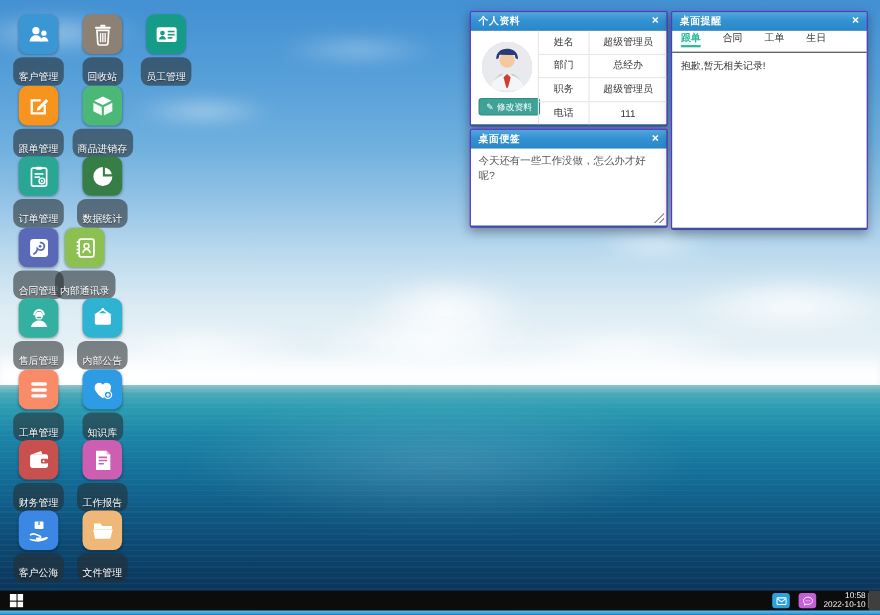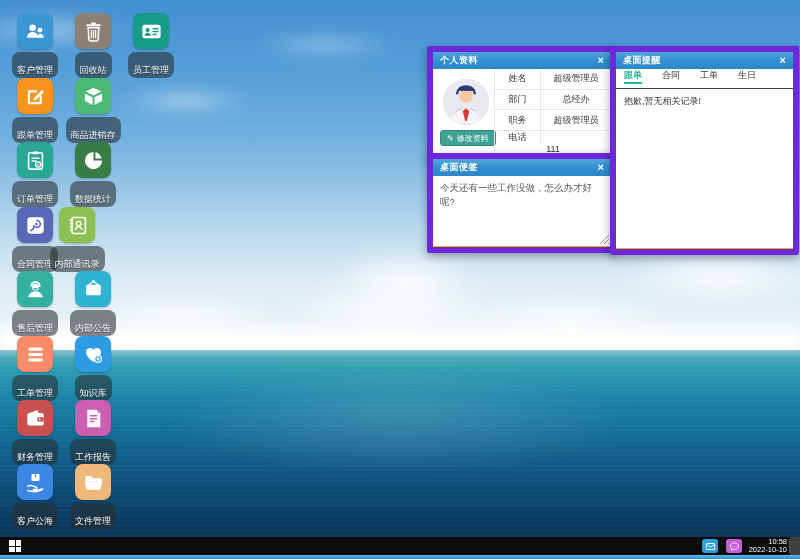--- a/index.html
+++ b/index.html
@@ -24,38 +24,38 @@
   #desktop-icons{position:absolute;inset:0;}
   .icell{position:absolute;width:58px;text-align:center;cursor:pointer;}
   .itile{width:36px;height:36px;margin:0 auto;border-radius:8px;display:flex;align-items:center;justify-content:center;
     box-shadow:0 1px 2px rgba(0,0,0,.25);}
   .itile svg{width:23px;height:23px;display:block;}
   .ilabel{display:inline-block;margin-top:3px;max-width:62px;background:rgba(40,44,48,.58);color:#fff;
     font-size:9px;line-height:11px;padding:13px 5px 2px;border-radius:8px;white-space:nowrap;
     text-shadow:0 1px 1px rgba(0,0,0,.55);}
 
   
-  .panel{position:absolute;background:#eab308;border:6px solid #6d28d9;border-radius:2px;
-    box-shadow:0 3px 10px rgba(0,0,0,.35);overflow:hidden;margin-top:36px;}
+  .panel{position:absolute;background:#0f766e;border:1px solid #6d28d9;border-radius:2px;
+    box-shadow:0 3px 10px rgba(0,0,0,.35);overflow:hidden;}
   .phead{height:17px;display:flex;align-items:center;justify-content:space-between;padding:0 7px;
     background:linear-gradient(180deg,#55a5dc 0%,#3392d2 45%,#2b86c8 100%);}
   .ptitle{color:#fff;font-size:9px;font-weight:bold;letter-spacing:.5px;}
   .pclose{color:#fff;font-size:11px;font-weight:bold;line-height:11px;cursor:pointer;}
   .pbody{position:relative;background:#fff;}
 
   #profile-panel{left:427px;top:10px;width:178px;height:103px;}
   #profile-panel .pbody{height:85px;}
   #avatar{position:absolute;left:10px;top:10px;width:46px;height:46px;border-radius:50%;overflow:hidden;
     box-shadow:0 0 0 1px #dcdce2 inset;}
   #edit-profile-btn{position:absolute;left:7px;top:61px;height:16px;display:inline-flex;align-items:center;gap:3px;
     background:#3fa296;border:1px solid #35887e;border-radius:3px;color:#fff;font-size:8px;padding:0 6px;cursor:pointer;}
   #profile-table{position:absolute;left:61px;top:0;right:0;bottom:0;display:flex;flex-direction:column;
     border-left:1px solid #e6e6e6;}
   .prow{flex:1;display:flex;align-items:center;border-bottom:1px solid #e6e6e6;}
-  .prow:last-child{border-bottom:none;flex-direction:column;}
+  .prow:last-child{border-bottom:none;}
   .plabel{width:45px;text-align:center;font-size:9px;color:#333;border-right:1px solid #e6e6e6;align-self:stretch;
     display:flex;align-items:center;justify-content:center;}
   .pvalue{flex:1;text-align:center;font-size:9px;color:#333;}
 
   #memo-panel{left:427px;top:117px;width:178px;height:88px;}
   #memo-panel .pbody{height:70px;}
   #memo-text{position:absolute;inset:0;padding:5px 7px;font-size:9.5px;color:#555;line-height:1.45;cursor:text;}
   #memo-resize{position:absolute;right:2px;bottom:2px;width:10px;height:10px;
     background:repeating-linear-gradient(-45deg,#9a9a9a 0 1px,rgba(0,0,0,0) 1px 3px);
     clip-path:polygon(100% 0,100% 100%,0 100%);cursor:nwse-resize;}

